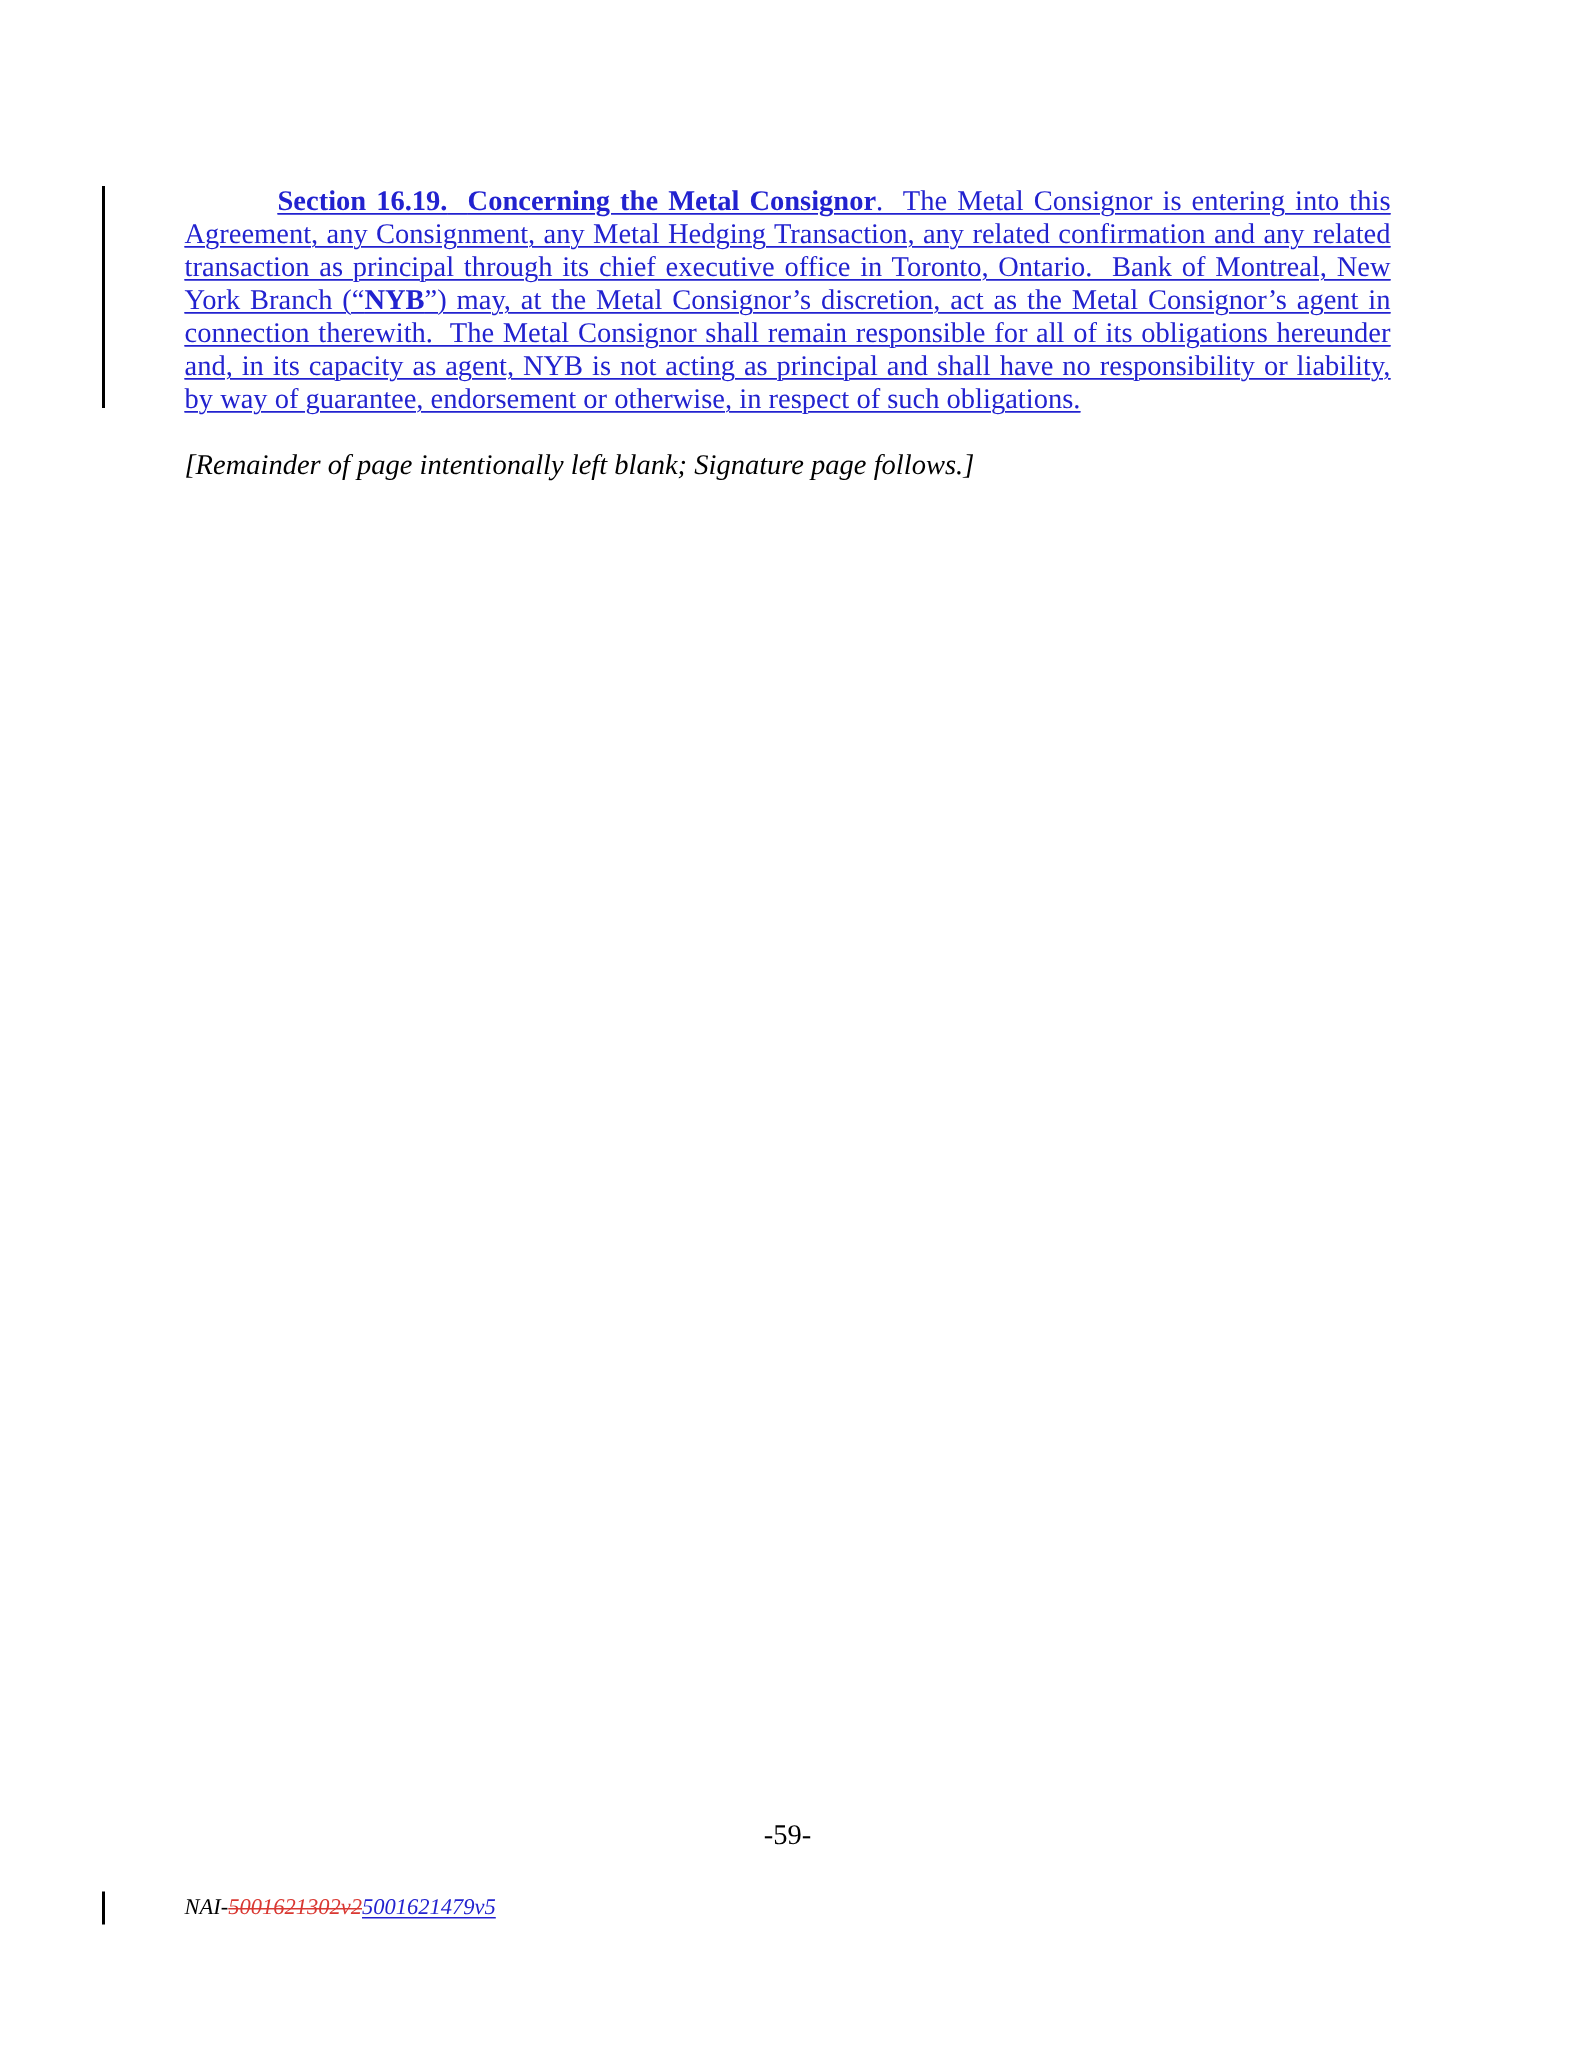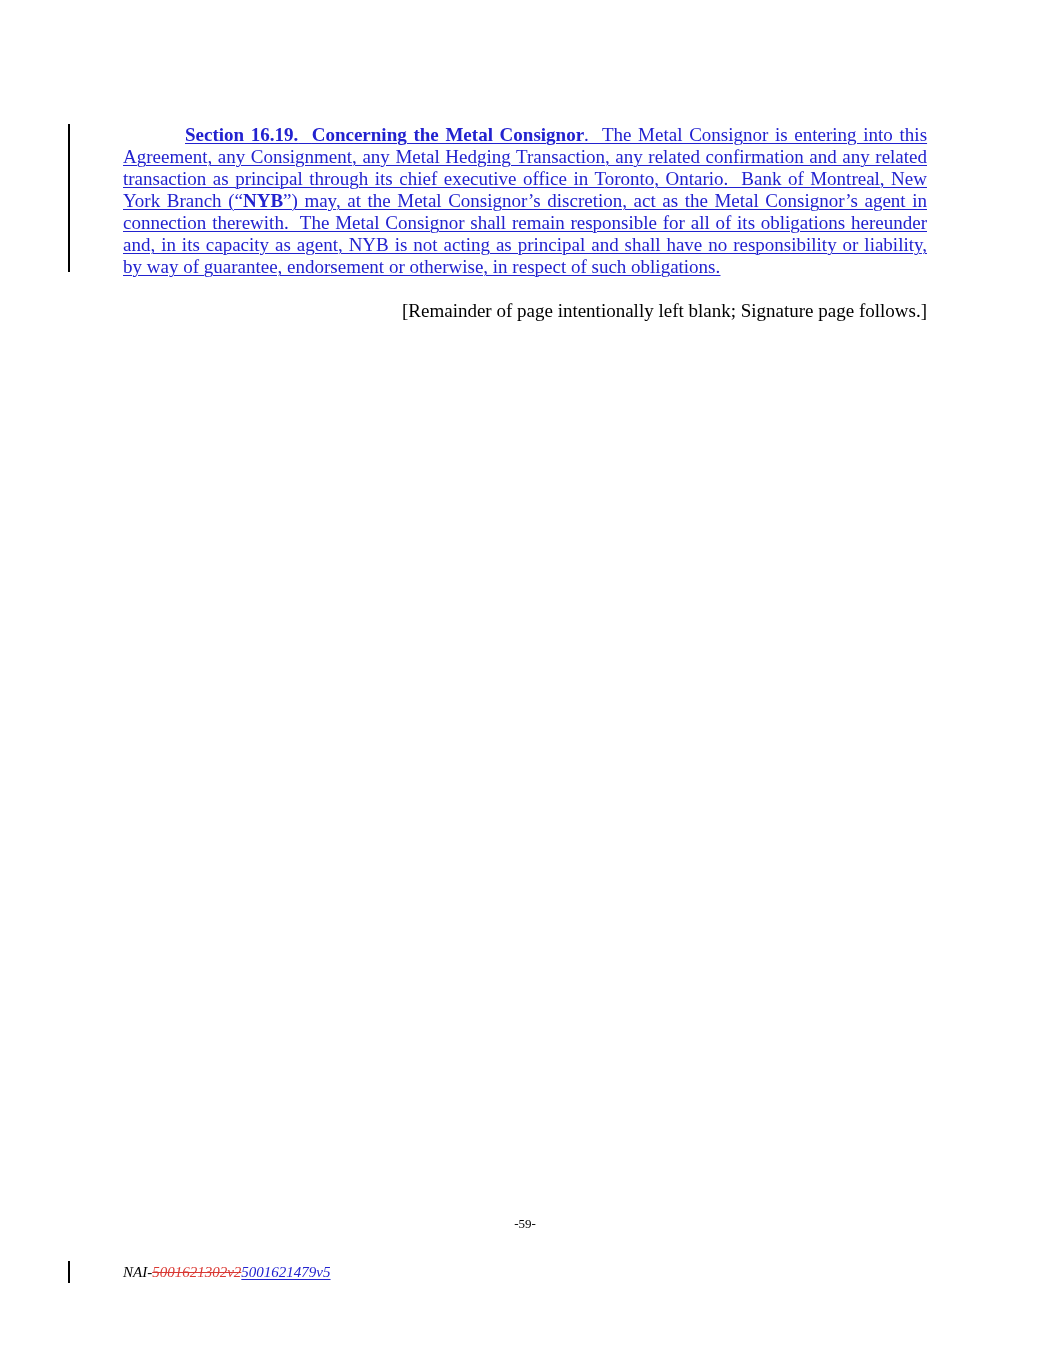--- a/index.html
+++ b/index.html
@@ -43,29 +43,30 @@
   }
   .run { text-decoration: inherit; }
   .run.bold { font-weight: bold; }
   .notice {
     position: absolute;
     left: 123px;
     top: 300px;
     width: 804px;
     font-size: 19px;
     line-height: 22px;
-    text-align: right;
+    text-align: left;
+    font-style: italic;
     color: var(--body-black);
   }
   .page-number {
     position: absolute;
     left: 123px;
     top: 1213px;
     width: 804px;
-    font-size: 13px;
+    font-size: 19px;
     line-height: 22px;
     text-align: center;
     color: var(--body-black);
   }
   .doc-footer {
     position: absolute;
     left: 123px;
     top: 1263px;
     font-size: 15px;
     line-height: 18px;

